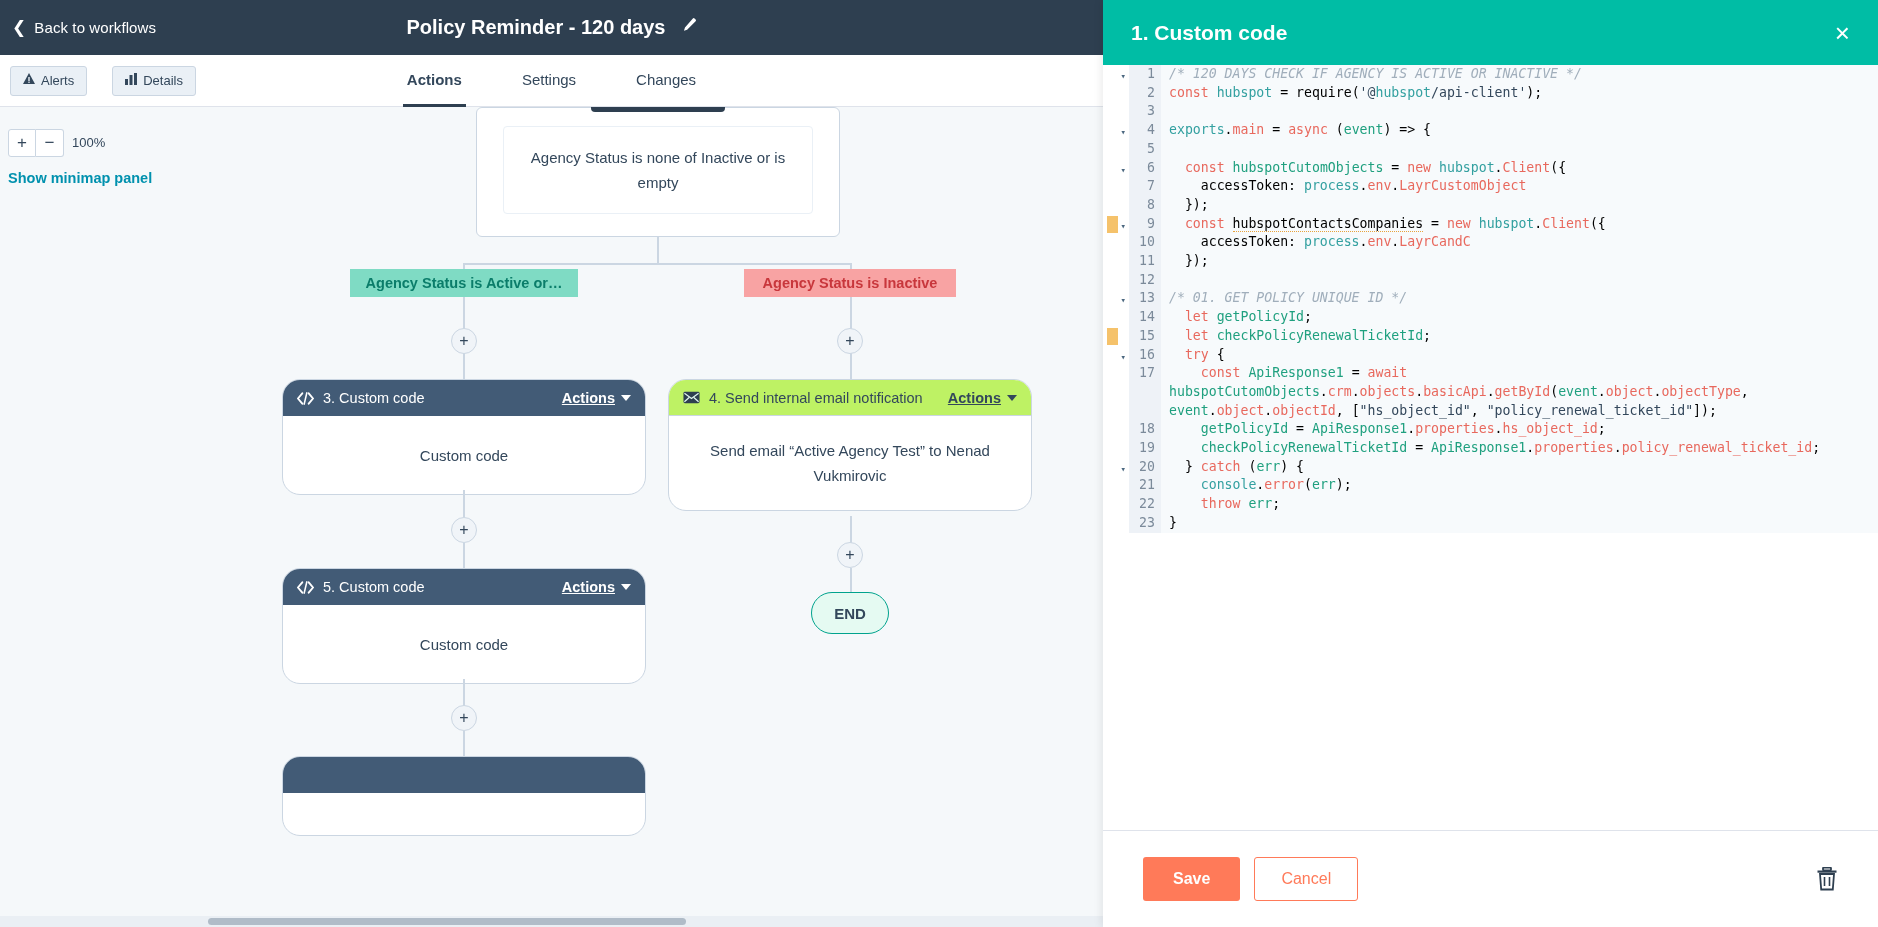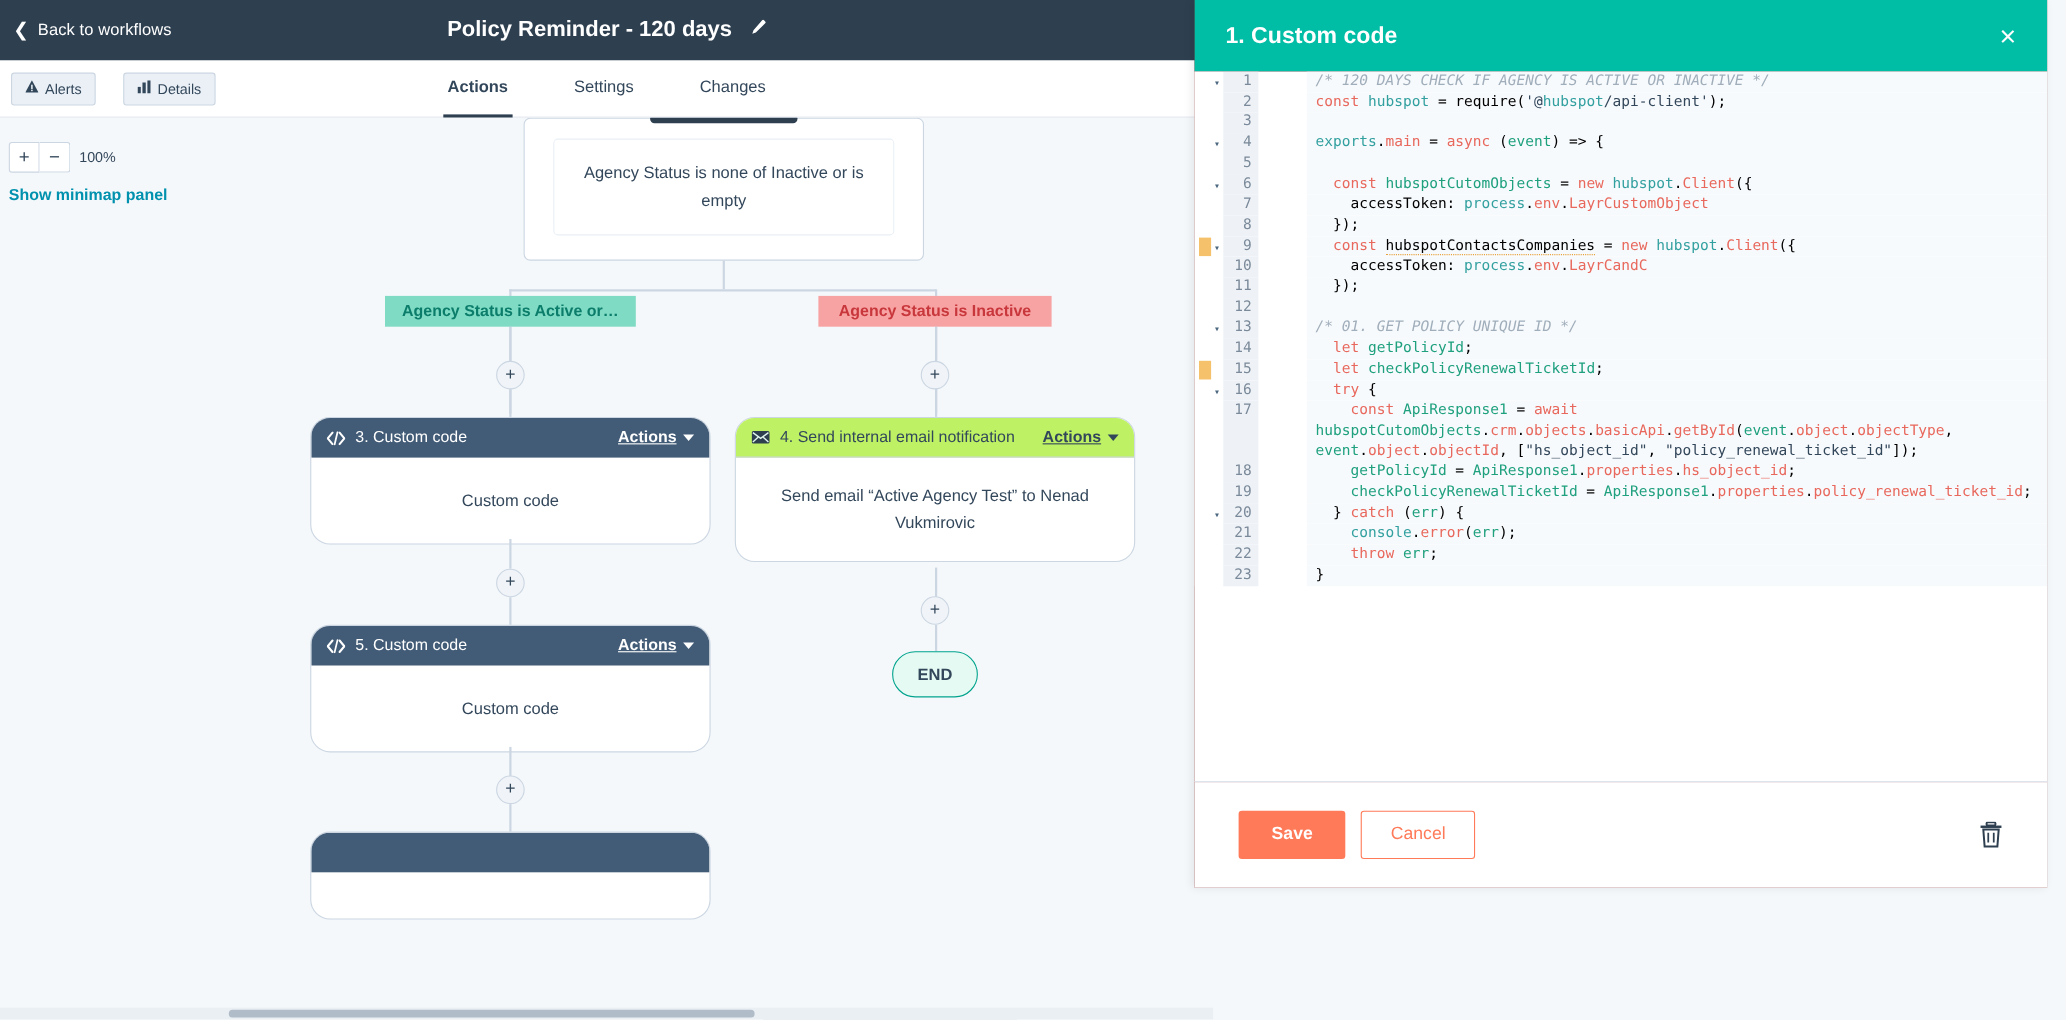--- a/index.html
+++ b/index.html
@@ -155,22 +155,22 @@
     position: absolute; left: 0; bottom: 0; width: 1103px; height: 11px;
     background: #eaeff4;
   }
   .hscroll-thumb {
     position: absolute; left: 208px; top: 2px; width: 478px; height: 7px;
     background: #b0bcc8; border-radius: 4px;
   }
 
   
   .panel {
-    position: absolute; right: 17px; top: 0; width: 775px; height: 807px;
-    background: #7f1d1d; display: flex; flex-direction: column;
+    position: absolute; right: 0; top: 0; width: 775px; height: 927px;
+    background: #a16207; display: flex; flex-direction: column;
     box-shadow: -2px 0 8px rgba(0,0,0,.08);
   }
   .panel-head {
     height: 65px; background: #00bda5; color: #fff;
     display: flex; align-items: center; padding: 0 28px;
     flex: 0 0 65px;
   }
   .panel-title { flex: 1; font-size: 21px; font-weight: bold; }
   .panel-close { font-size: 26px; line-height: 1; cursor: pointer; }
 
@@ -184,21 +184,21 @@
     font-size: 13.2px; line-height: 18.7px;
   }
   .row { display: flex; }
   .row .g { width: 32px; flex: 0 0 32px; text-align: right; padding-right: 6px;
             color: #7b8a9a; background: #eef2f7; }
   .row .f { width: 26px; flex: 0 0 26px; background: #fff; position: relative;
             text-align: right; padding-right: 3px; color: #4c6880; font-size: 9px; }
   .row .f .mark { position: absolute; left: 4px; top: 1px; width: 11px; height: 17px;
                   background: #f5c26b; }
   .row .c { flex: 1 1 auto; background: #f7fafc; padding-left: 8px;
-            white-space: pre-wrap; word-break: break-word; margin-left: 44px; }
+            white-space: pre-wrap; word-break: break-word; }
 
   .tok-com { color: #a0aebb; font-style: italic; }
   .tok-kw  { color: #e8685d; }
   .tok-str { color: #33475b; }
   .tok-id  { color: #33a0a0; }
   .tok-prop{ color: #e8685d; }
   .tok-grn { color: #1fa07f; }
   .squiggle { border-bottom: 1px dotted #e8a33d; }
 
   .panel-foot {

